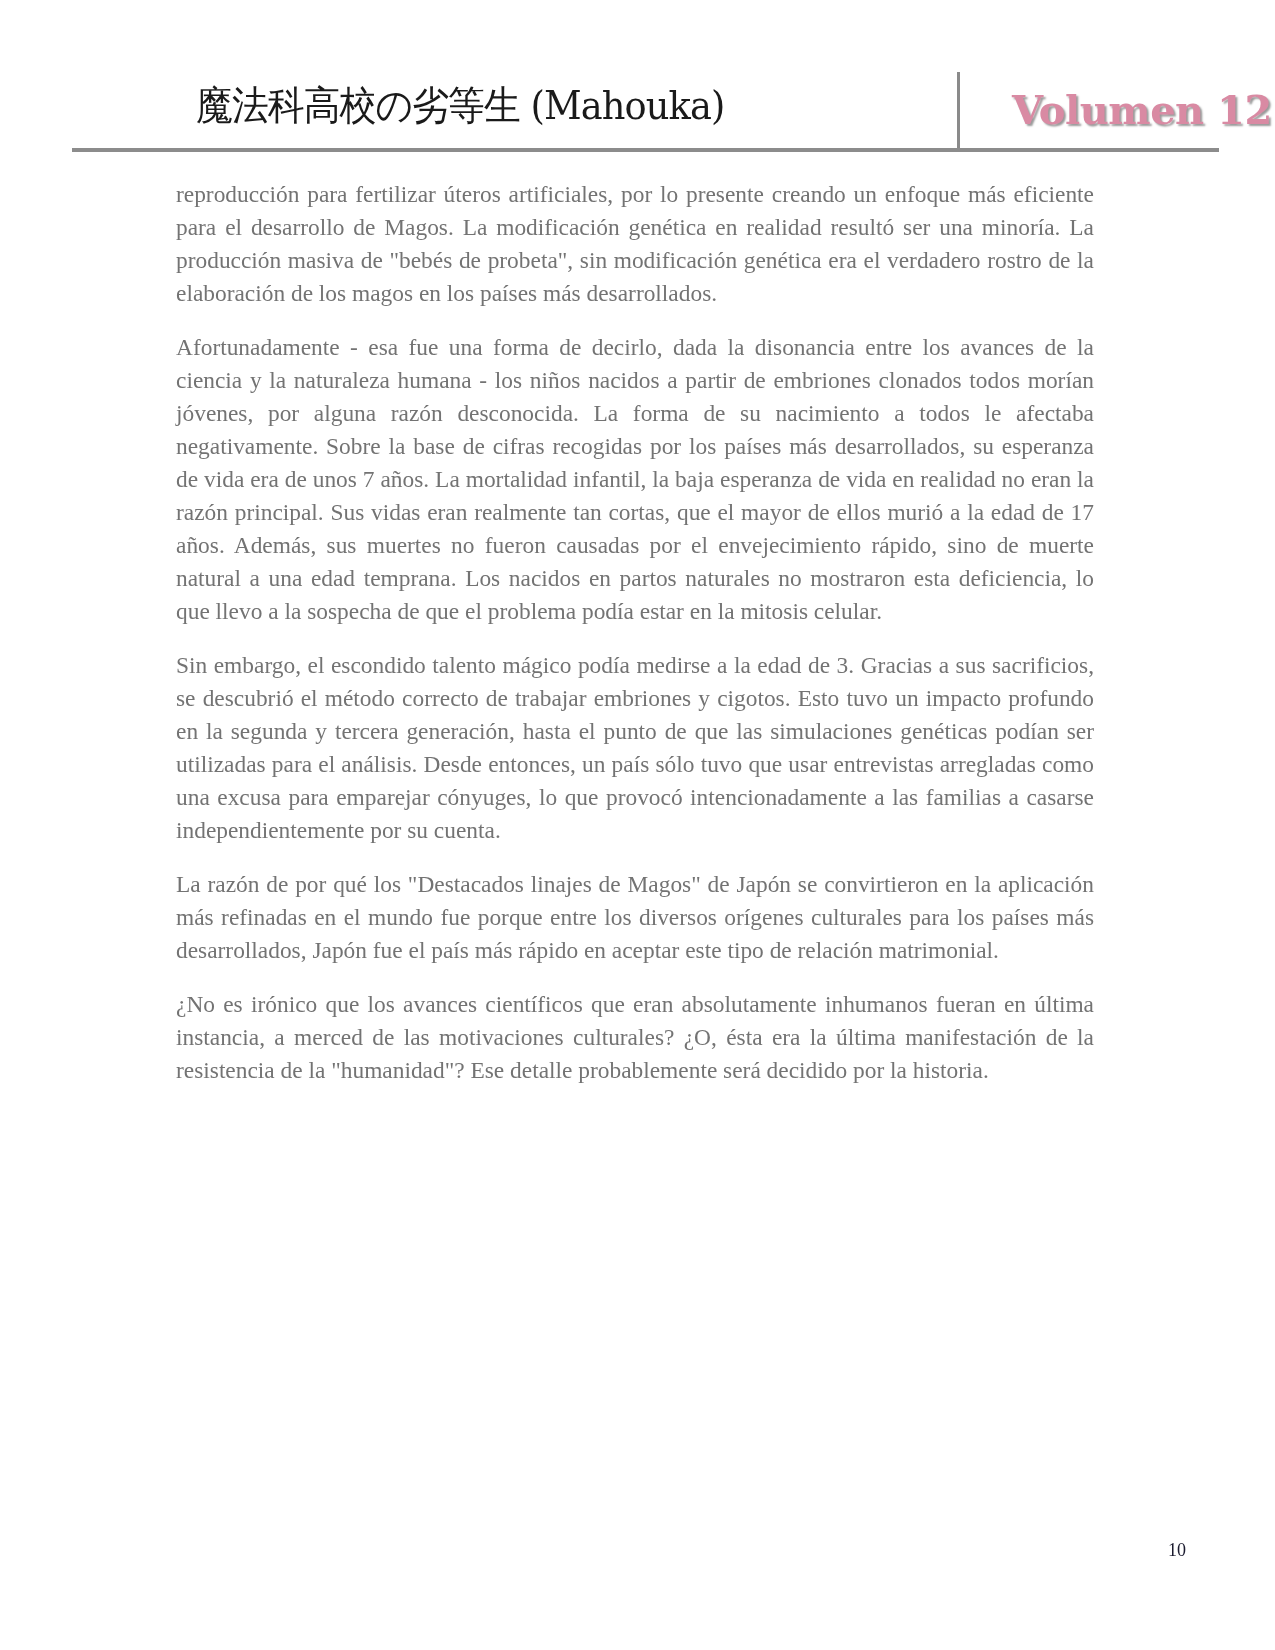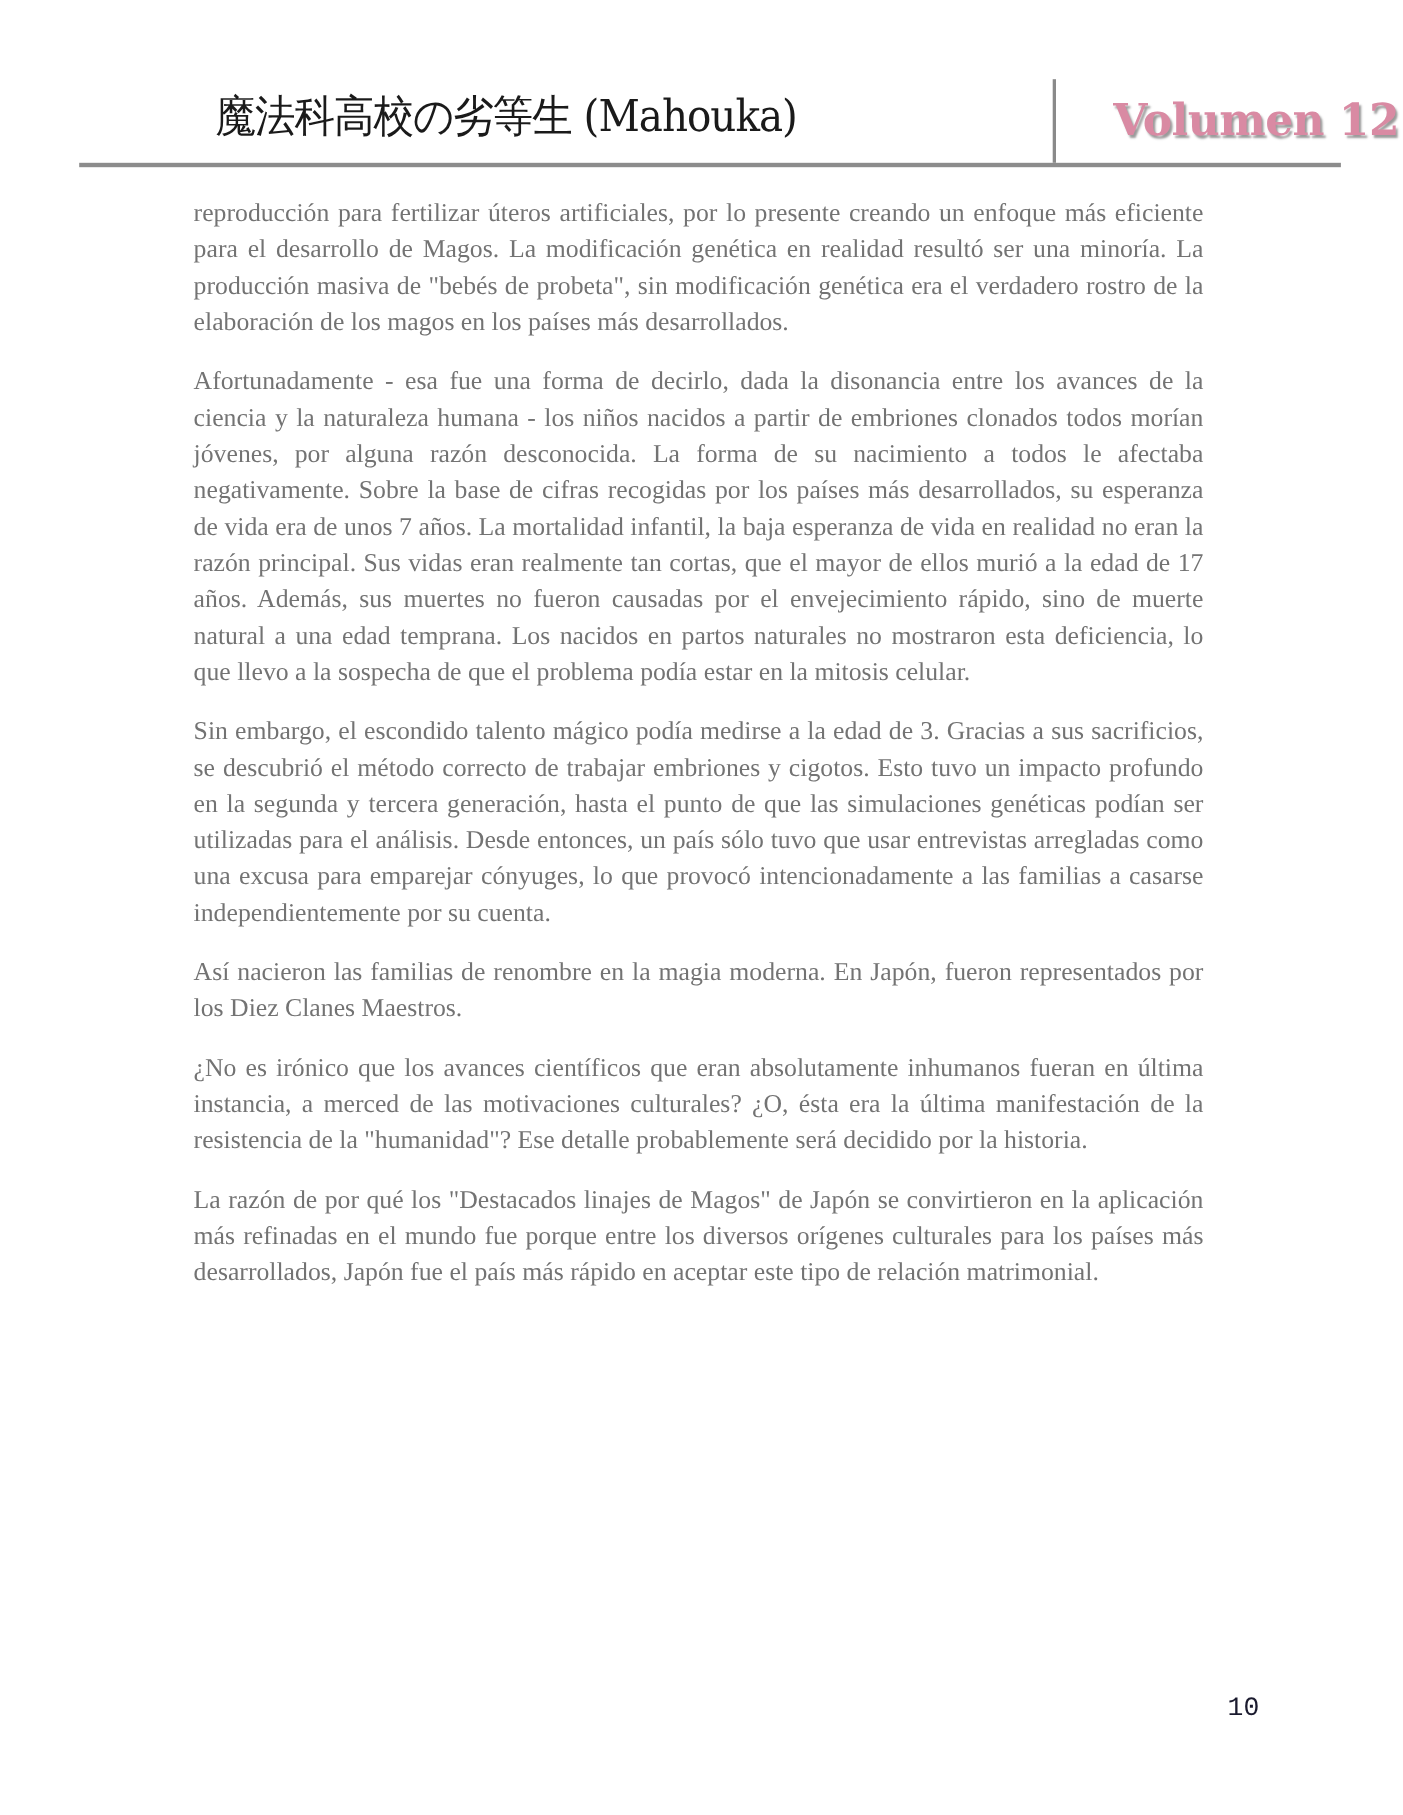--- a/index.html
+++ b/index.html
@@ -26,37 +26,36 @@
     position: absolute; left: 72px; top: 148px; width: 1147px; height: 4px; background: #8c8c8c;
   }
   .content {
     position: absolute; left: 176px; top: 178px; width: 918px;
     font-family: "Liberation Serif", "DejaVu Serif", serif;
     font-size: 23.4px; line-height: 33px; color: #737373;
     text-align: justify;
   }
   .content p { margin: 0 0 21px 0; }
   .page-number {
-    position: absolute; left: 1116px; top: 1540px;
-    font-family: Liberation Mono, monospace;
-    font-size: 24px; color: #1a1a2e;
+    position: absolute; left: 1168px; top: 1540px;
+    font-family: Liberation Serif, serif;
+    font-size: 18px; color: #1a1a2e;
   }
 </style>
 </head>
 <body>
 
 <div>
   <div class="header-title">魔法科高校の劣等生 (Mahouka)</div>
   <div class="header-divider-v"></div>
   <div class="header-volume">Volumen 12</div>
   <div class="header-rule"></div>
 </div>
 
 <div class="content">
   <p>reproducción para fertilizar úteros artificiales, por lo presente creando un enfoque más eficiente para el desarrollo de Magos. La modificación genética en realidad resultó ser una minoría. La producción masiva de "bebés de probeta", sin modificación genética era el verdadero rostro de la elaboración de los magos en los países más desarrollados.</p>
   <p>Afortunadamente - esa fue una forma de decirlo, dada la disonancia entre los avances de la ciencia y la naturaleza humana - los niños nacidos a partir de embriones clonados todos morían jóvenes, por alguna razón desconocida. La forma de su nacimiento a todos le afectaba negativamente. Sobre la base de cifras recogidas por los países más desarrollados, su esperanza de vida era de unos 7 años. La mortalidad infantil, la baja esperanza de vida en realidad no eran la razón principal. Sus vidas eran realmente tan cortas, que el mayor de ellos murió a la edad de 17 años. Además, sus muertes no fueron causadas por el envejecimiento rápido, sino de muerte natural a una edad temprana. Los nacidos en partos naturales no mostraron esta deficiencia, lo que llevo a la sospecha de que el problema podía estar en la mitosis celular.</p>
   <p>Sin embargo, el escondido talento mágico podía medirse a la edad de 3. Gracias a sus sacrificios, se descubrió el método correcto de trabajar embriones y cigotos. Esto tuvo un impacto profundo en la segunda y tercera generación, hasta el punto de que las simulaciones genéticas podían ser utilizadas para el análisis. Desde entonces, un país sólo tuvo que usar entrevistas arregladas como una excusa para emparejar cónyuges, lo que provocó intencionadamente a las familias a casarse independientemente por su cuenta.</p>
-  <p>Así nacieron las familias de renombre en la magia moderna. En Japón, fueron representados por los Diez Clanes Maestros.</p>
+  <p>La razón de por qué los "Destacados linajes de Magos" de Japón se convirtieron en la aplicación más refinadas en el mundo fue porque entre los diversos orígenes culturales para los países más desarrollados, Japón fue el país más rápido en aceptar este tipo de relación matrimonial.</p>
   <p>¿No es irónico que los avances científicos que eran absolutamente inhumanos fueran en última instancia, a merced de las motivaciones culturales? ¿O, ésta era la última manifestación de la resistencia de la "humanidad"? Ese detalle probablemente será decidido por la historia.</p>
-  <p>La razón de por qué los "Destacados linajes de Magos" de Japón se convirtieron en la aplicación más refinadas en el mundo fue porque entre los diversos orígenes culturales para los países más desarrollados, Japón fue el país más rápido en aceptar este tipo de relación matrimonial.</p>
 </div>
 
 <div class="page-number">10</div>
 
 </body></html>

